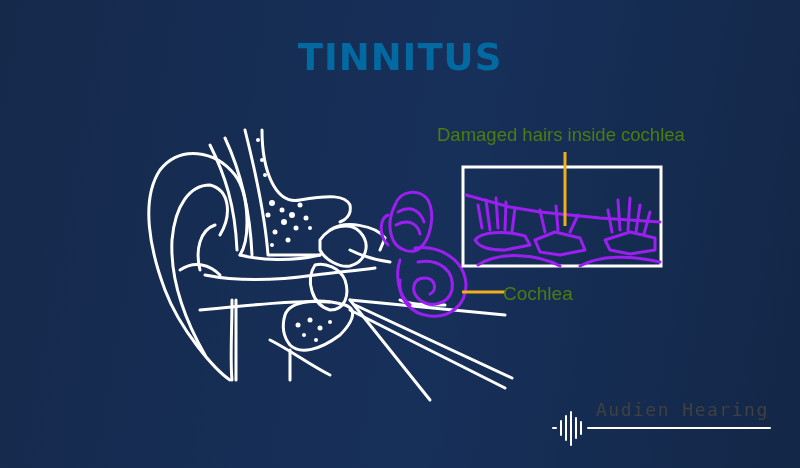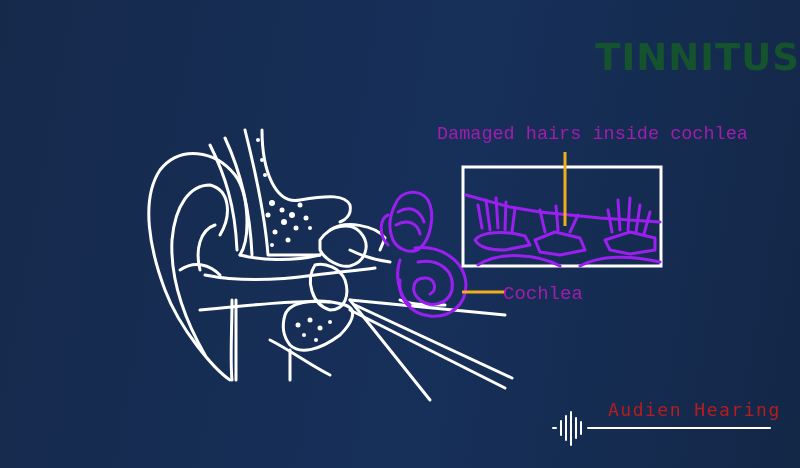--- a/index.html
+++ b/index.html
@@ -3,35 +3,35 @@
 <meta charset="utf-8">
 <style>
   html, body { margin: 0; padding: 0; }
   body {
     width: 800px; height: 468px; overflow: hidden;
     background: linear-gradient(100deg, #15294b 0%, #17305a 55%, #132747 100%);
     position: relative;
     font-family: "Liberation Sans", "DejaVu Sans", sans-serif;
   }
   .title {
-    position: absolute; left: 0; right: 0; top: 36px; text-align: right;
-    color: #14532d; font-weight: bold; font-size: 37px; letter-spacing: 1px;
+    position: absolute; left: 0; right: 0; top: 36px; text-align: center;
+    color: #0369a1; font-weight: bold; font-size: 37px; letter-spacing: 1px;
     font-family: "DejaVu Sans", sans-serif;
   }
   .label {
-    position: absolute; color: #a21caf; font-size: 19px;
-    font-family: Liberation Mono, monospace; white-space: nowrap;
+    position: absolute; color: #4d7c0f; font-size: 19px;
+    font-family: Liberation Sans, sans-serif; white-space: nowrap;
   }
   .label-hairs { left: 437px; top: 124px; font-size: 18.5px; }
   .label-cochlea { left: 503px; top: 283px; font-size: 19px; }
   svg.diagram { position: absolute; left: 0; top: 0; }
   .brand {
-    position: absolute; left: 596px; top: 399px; color: #b91c1c;
+    position: absolute; left: 596px; top: 399px; color: #404040;
     font-family: "DejaVu Sans Mono", "Liberation Mono", monospace;
-    font-size: 18px; letter-spacing: 1.5px; margin-left: 12px;
+    font-size: 18px; letter-spacing: 1.5px;
   }
 </style>
 </head>
 <body>
 
 <div class="title">TINNITUS</div>
 
 <svg class="diagram" width="800" height="468" viewBox="0 0 800 468">
   <g fill="none" stroke="#ffffff" stroke-width="3" stroke-linecap="round" stroke-linejoin="round">
 

